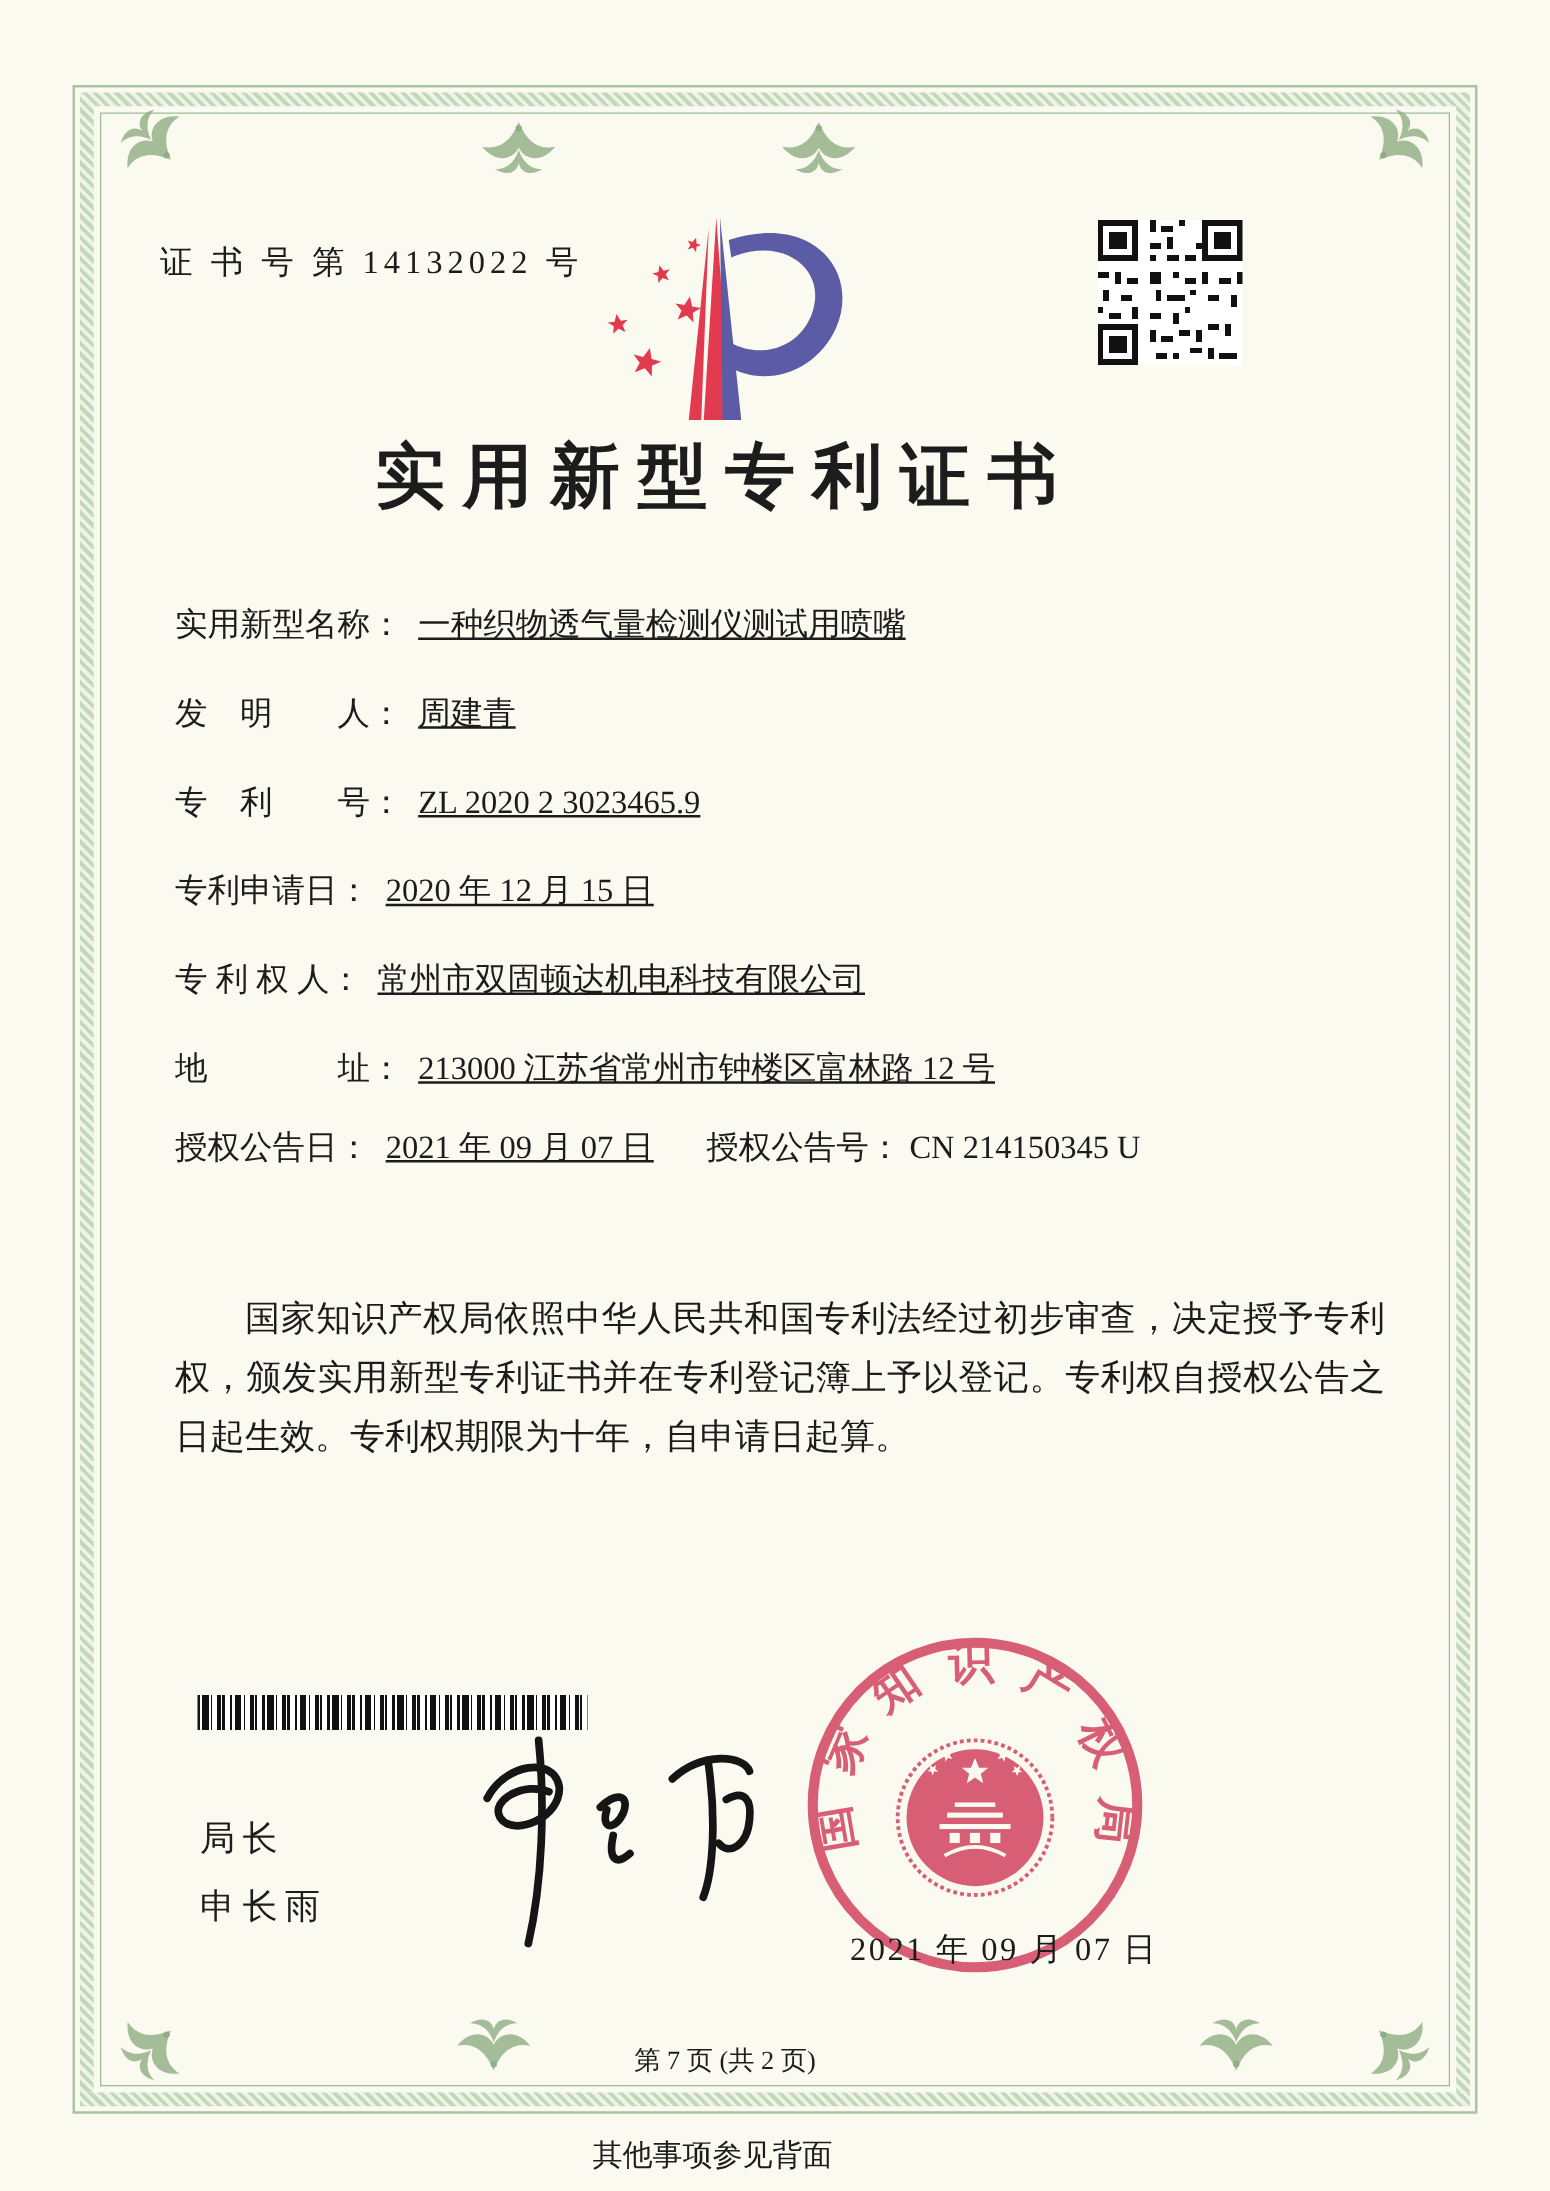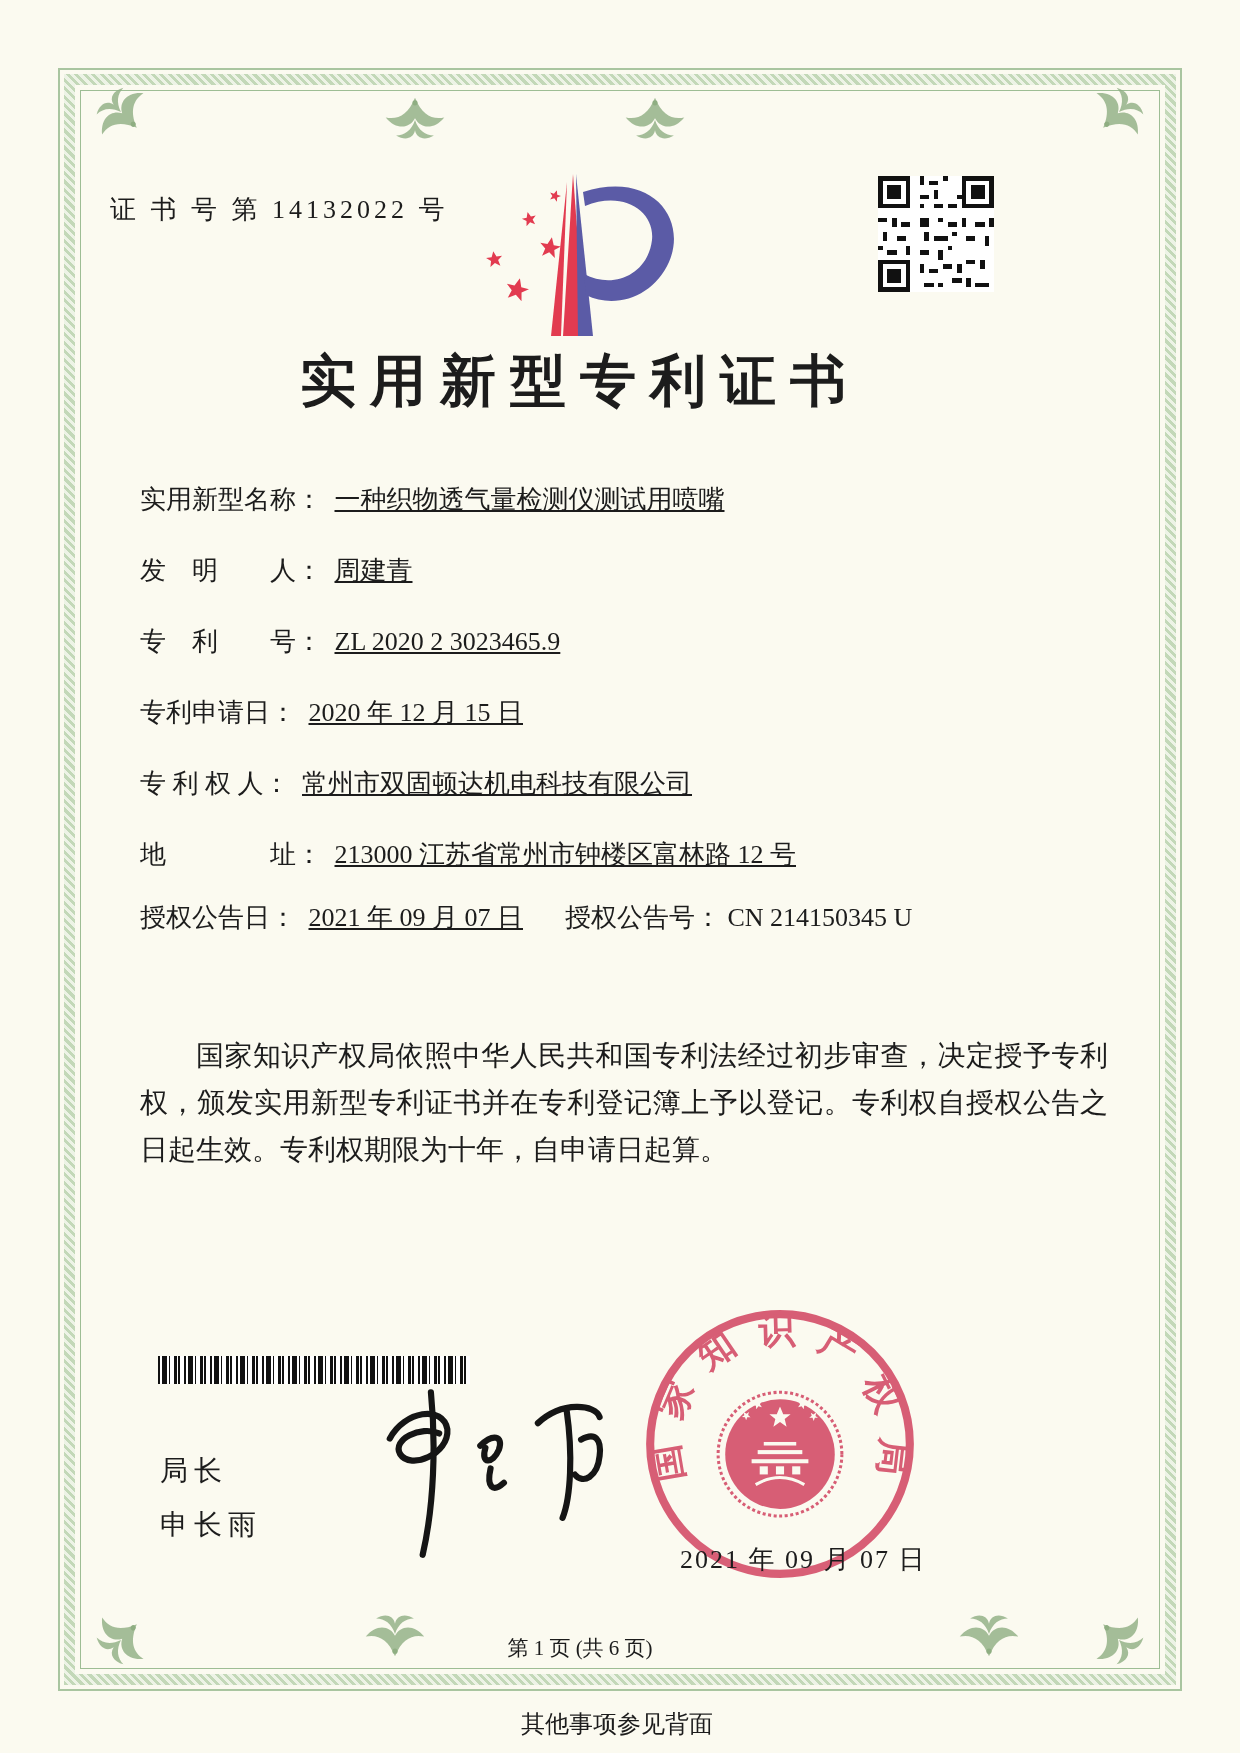--- a/index.html
+++ b/index.html
@@ -12,41 +12,41 @@
   
   .frame-outer{position:absolute;left:58px;top:68px;right:58px;bottom:62px;
     border:2px solid #a9c5a0;pointer-events:none;}
   .frame-band{position:absolute;left:64px;top:74px;right:64px;bottom:68px;
     border:11px solid #cfe0c6;pointer-events:none;
     border-image:repeating-linear-gradient(45deg,#c3d8b8 0 3px,#edf3e6 3px 6px) 11;}
   .frame-inner{position:absolute;left:80px;top:90px;right:80px;bottom:84px;
     border:1.5px solid #9dbd94;pointer-events:none;}
   .orn{position:absolute;width:86px;height:56px;color:#8fae82;}
   
-  .cert-no{position:absolute;left:110px;top:192px;font-size:26px;letter-spacing:4px;}
+  .cert-no{position:absolute;left:128px;top:192px;font-size:26px;letter-spacing:4px;}
   .title{position:absolute;left:60px;top:344px;width:1040px;text-align:center;
     font-size:56px;font-weight:bold;letter-spacing:14px;}
   .row{position:absolute;left:140px;font-size:26px;white-space:nowrap;}
   .row .lbl{display:inline-block;}
   .row .val{display:inline-block;margin-left:6px;text-decoration:underline;}
   .pair2{position:absolute;left:565px;font-size:26px;white-space:nowrap;}
   .paras{position:absolute;left:140px;top:1032px;width:968px;font-size:28px;
     line-height:47px;text-align:justify;}
   .paras p{margin:0;text-indent:2em;}
   .barcode{position:absolute;left:158px;top:1356px;width:312px;height:28px;
     background:repeating-linear-gradient(90deg,
       #111 0 2px,#fff 2px 4px,#111 4px 9px,#fff 9px 11px,#111 11px 12px,
       #fff 12px 16px,#111 16px 19px,#fff 19px 20px,#111 20px 22px,#fff 22px 26px);}
   .director-title{position:absolute;left:160px;top:1452px;font-size:28px;letter-spacing:6px;}
   .director-name{position:absolute;left:160px;top:1506px;font-size:28px;letter-spacing:6px;font-family:Liberation Mono, monospace;}
   .sig{position:absolute;left:330px;top:1382px;width:280px;height:180px;}
   .seal{position:absolute;left:638px;top:1302px;width:284px;height:284px;z-index:1;}
   .seal-date{position:absolute;left:680px;top:1542px;font-size:26px;letter-spacing:2px;z-index:2;}
   .page-info{position:absolute;left:60px;top:1634px;width:1040px;text-align:center;font-size:21px;}
-  .back-note{position:absolute;left:0;top:1708px;width:1140px;text-align:center;font-size:24px;padding-left:47px;}
+  .back-note{position:absolute;left:0;top:1708px;width:1140px;text-align:center;font-size:24px;}
   .logo{position:absolute;left:455px;top:168px;width:245px;height:170px;}
   .qr{position:absolute;left:878px;top:174px;width:116px;height:120px;}
 </style>
 </head>
 <body>
 
 <div class="frame-outer"></div>
 <div class="frame-band"></div>
 <div class="frame-inner"></div>
 
@@ -204,14 +204,14 @@
       <rect x="112" y="155" width="56" height="4"></rect>
       <rect x="120" y="162" width="8" height="8"></rect>
       <rect x="136" y="162" width="8" height="8"></rect>
       <rect x="152" y="162" width="8" height="8"></rect>
     </g>
     <path d="M116,180 Q140,166 164,180" fill="none" stroke="#fbfaf0" stroke-width="3"></path>
   </g>
 </svg>
 <div class="seal-date">2021 年 09 月 07 日</div>
 
-<div class="page-info">第 1 页 (共 6 页)</div>
+<div class="page-info">第 7 页 (共 2 页)</div>
 <div class="back-note">其他事项参见背面</div>
 
 </body></html>

